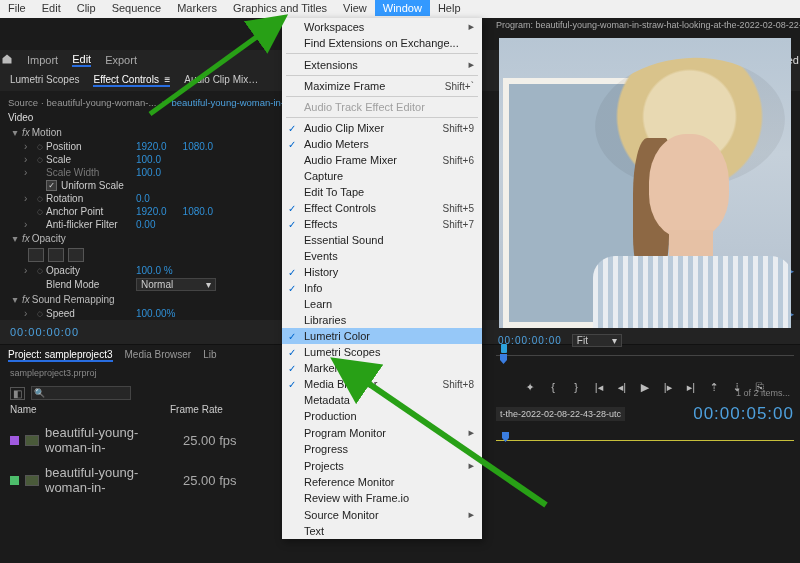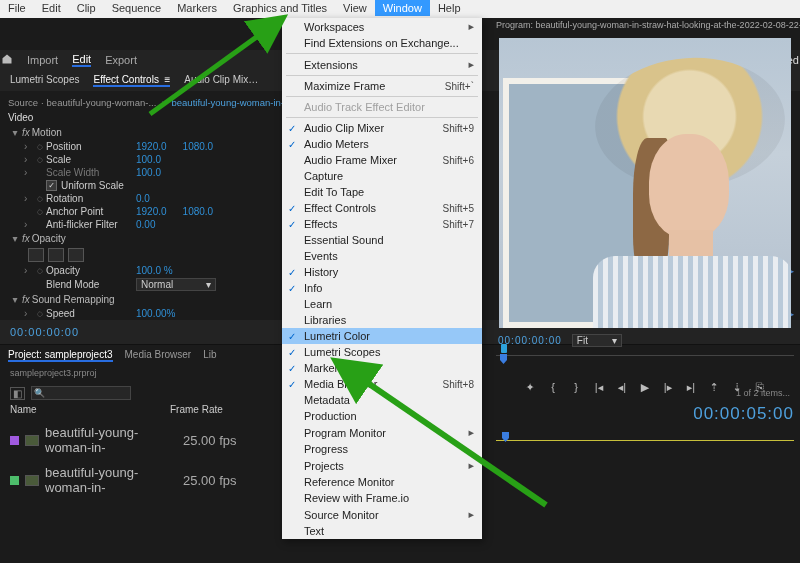--- a/index.html
+++ b/index.html
@@ -301,20 +301,21 @@
     <span>◂|</span>
     <span>▶</span>
     <span>|▸</span>
     <span>▸|</span>
     <span>⇡</span>
     <span>⇣</span>
     <span>⎘</span>
   </div>
 
   <div class="seq-bar">
+    <span class="t1">t-the-2022-02-08-22-43-28-utc</span>
     <span class="t2" style="margin-left:auto">00:00:05:00</span>
   </div>
   <div class="tl-area">
     <div class="tl-line"></div>
     <div class="tl-play"></div>
   </div>
 </div>
 
 <div class="menu" id="window-menu">
     <div class="menu-item">

